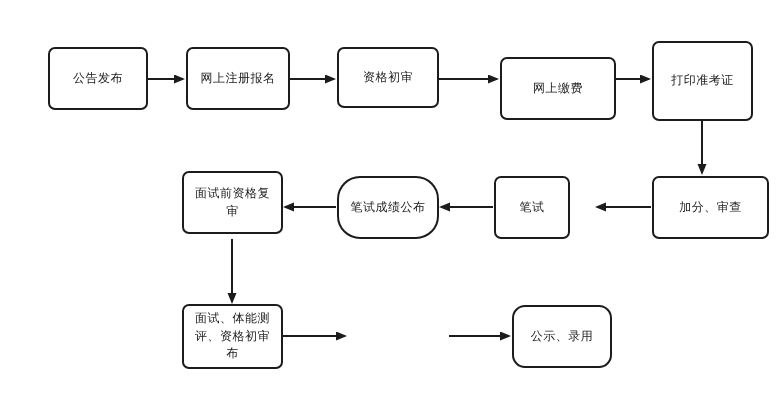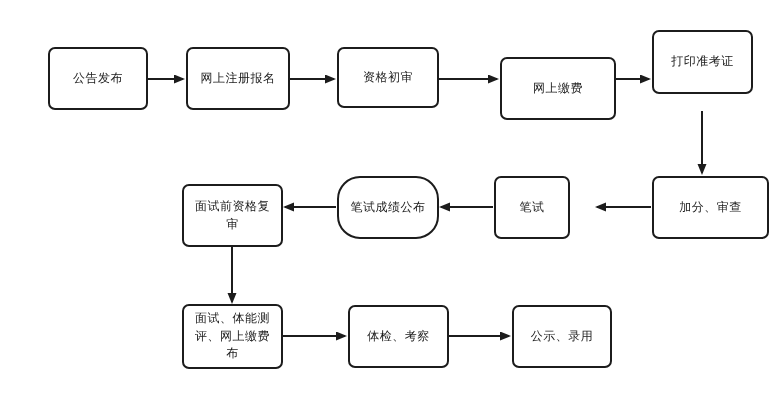--- a/index.html
+++ b/index.html
@@ -70,27 +70,26 @@
     <line x1="232" y1="239" x2="232" y2="302" marker-end="url(#ah)"></line>
 
     <line x1="283" y1="336" x2="345" y2="336" marker-end="url(#ah)"></line>
     <line x1="449" y1="336" x2="509" y2="336" marker-end="url(#ah)"></line>
   </svg>
 
   <div class="node" style="left:48px;  top:47px;  width:100px; height:63px;">公告发布</div>
   <div class="node" style="left:186px; top:47px;  width:104px; height:63px;">网上注册报名</div>
   <div class="node" style="left:337px; top:47px;  width:102px; height:61px;">资格初审</div>
   <div class="node" style="left:500px; top:57px;  width:116px; height:63px;">网上缴费</div>
-  <div class="node" style="left:652px; top:30px;  width:101px; height:64px;">打印准考证</div>
+  <div class="node" style="left:652px; top:41px;  width:101px; height:80px;">打印准考证</div>
 
   <div class="node" style="left:652px; top:176px; width:117px; height:63px;">加分、审查</div>
   <div class="node" style="left:494px; top:176px; width:76px; height:63px;">笔试</div>
   <div class="node" style="left:337px; top:176px; width:102px; height:63px;border-radius:23px;">笔试成绩公布</div>
-  <div class="node" style="left:182px; top:184px; width:101px; height:63px;">面试前资格复
+  <div class="node" style="left:182px; top:171px; width:101px; height:63px;">面试前资格复
 审</div>
 
   <div class="node" style="left:182px; top:304px; width:101px; height:65px;">面试、体能测
-评、网上缴费
+评、资格初审
 布</div>
-  <div class="node" style="left:348px; top:305px; width:101px; height:63px;">体检、考察</div>
-  <div class="node" style="left:512px; top:305px; width:100px; height:63px;">公示、录用</div>
+  <div class="node" style="left:512px; top:305px; width:100px; height:63px;border-radius:13px;">公示、录用</div>
 
 </div>
 
 </body></html>

